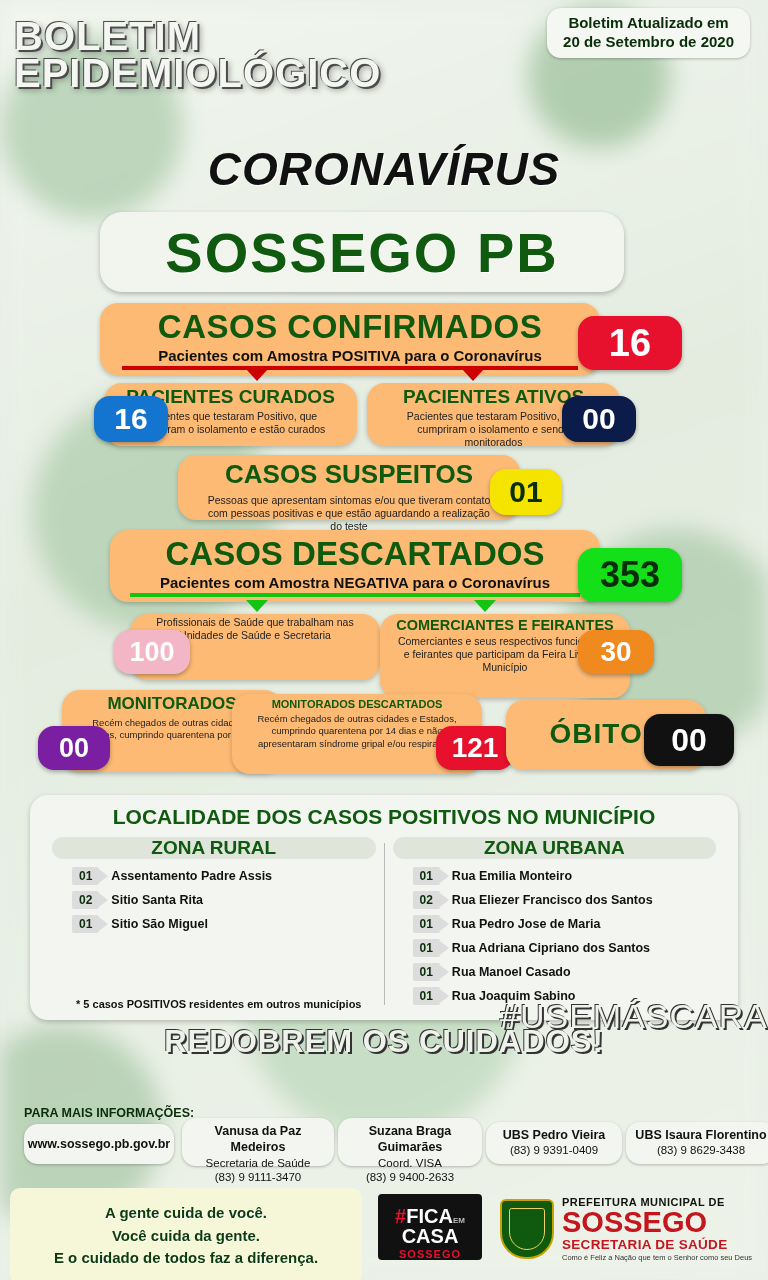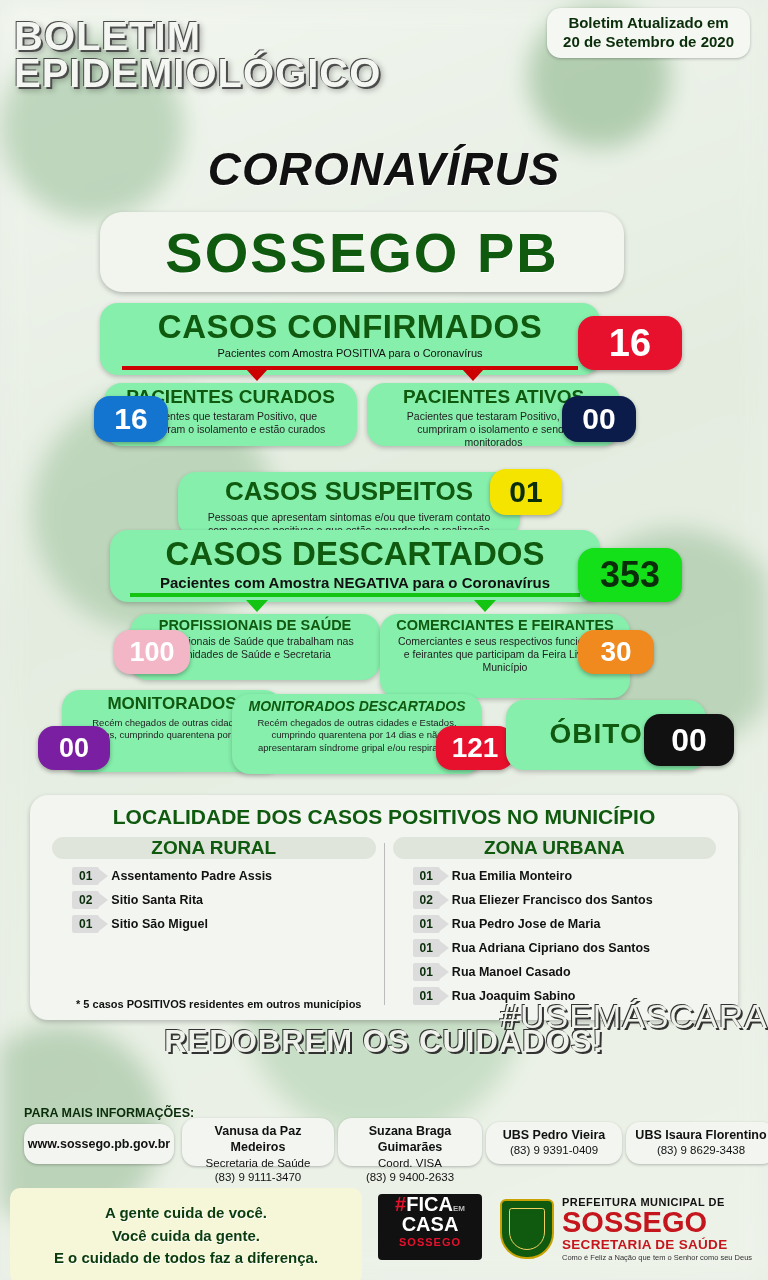--- a/index.html
+++ b/index.html
@@ -50,47 +50,47 @@
     position:absolute; left:100px; top:212px; width:524px; height:80px;
     background:#f1f5ee; border-radius:22px; box-shadow:0 2px 5px rgba(0,0,0,.25);
     display:flex; align-items:center; justify-content:center;
   }
   .city-box span {
     font-size:56px; font-weight:bold; color:#0f5a0f; letter-spacing:2px;
     text-shadow:1px 1px 0 #fff;
   }
 
   
-  .card { position:absolute; background:#86efac; border-radius:18px; box-shadow:0 2px 5px rgba(0,0,0,.22); }
+  .card { position:absolute; background:#fdba74; border-radius:18px; box-shadow:0 2px 5px rgba(0,0,0,.22); }
 
   .badge {
     position:absolute; display:flex; align-items:center; justify-content:center;
     font-weight:bold; color:#fff; border-radius:16px;
     box-shadow:0 2px 4px rgba(0,0,0,.3);
   }
 
   
   #confirmados { left:100px; top:303px; width:500px; height:72px; }
   #confirmados .t1 { text-align:center; font-size:33px; font-weight:bold; color:#0f5a0f; margin-top:5px; letter-spacing:.5px;}
-  #confirmados .t2 { text-align:center; font-size:11px; font-weight:normal; color:#111; margin-top:1px;}
+  #confirmados .t2 { text-align:center; font-size:15px; font-weight:bold; color:#111; margin-top:1px;}
   #confirmados .rule { position:absolute; left:22px; right:22px; bottom:5px; height:4px; background:#c00; }
   #badge-confirmados { left:578px; top:316px; width:104px; height:54px; background:#e8112d; font-size:38px; }
 
   .arrow-down { position:absolute; width:0; height:0; border-left:11px solid transparent; border-right:11px solid transparent; }
 
   
   #curados { left:104px; top:383px; width:253px; height:63px; }
   #ativos  { left:367px; top:383px; width:253px; height:63px; }
   .sub-title { text-align:center; font-size:19px; font-weight:bold; color:#0f5a0f; margin-top:3px; }
   .sub-desc { text-align:center; font-size:10.5px; color:#222; line-height:1.25; margin-top:2px; padding:0 22px; }
   #badge-curados { left:94px; top:396px; width:74px; height:46px; background:#1475d1; font-size:30px; }
   #badge-ativos  { left:562px; top:396px; width:74px; height:46px; background:#0b1c4a; font-size:30px; }
 
   
-  #suspeitos { left:178px; top:472px; width:342px; height:65px; }
+  #suspeitos { left:178px; top:455px; width:342px; height:65px; }
   #suspeitos .t1 { text-align:center; font-size:26px; font-weight:bold; color:#0f5a0f; margin-top:4px; }
   #badge-suspeitos { left:490px; top:469px; width:72px; height:46px; background:#f5e400; color:#0a2d0a; font-size:30px; }
 
   
   #descartados { left:110px; top:530px; width:490px; height:72px; }
   #descartados .t1 { text-align:center; font-size:33px; font-weight:bold; color:#0f5a0f; margin-top:5px; }
   #descartados .t2 { text-align:center; font-size:15px; font-weight:bold; color:#111; margin-top:1px;}
   #descartados .rule { position:absolute; left:20px; right:20px; bottom:5px; height:4px; background:#14c412; }
   #badge-descartados { left:578px; top:548px; width:104px; height:54px; background:#14e01a; color:#0a2d0a; font-size:36px; }
 
@@ -101,21 +101,21 @@
   #badge-comerciantes  { left:578px; top:630px; width:76px; height:44px; background:#f08a1e; font-size:28px; }
 
   
   #monitorados { left:62px; top:690px; width:220px; height:82px; }
   #monitorados-desc { left:232px; top:694px; width:250px; height:80px; }
   #obitos { left:506px; top:700px; width:200px; height:70px; }
   #badge-monitorados { left:38px; top:726px; width:72px; height:44px; background:#7b1fa2; font-size:27px; }
   #badge-monitorados-desc { left:436px; top:726px; width:78px; height:44px; background:#e8112d; font-size:28px; }
   #badge-obitos { left:644px; top:714px; width:90px; height:52px; background:#111; font-size:32px; }
   .mon-title { text-align:center; font-size:17px; font-weight:bold; color:#0f5a0f; margin-top:4px; }
-  .mon-title.sm { font-size:14px;font-style:italic; }
+  .mon-title.sm { font-size:11px; }
   .mon-desc { text-align:center; font-size:9.5px; color:#222; line-height:1.3; padding:0 14px; margin-top:3px; }
   #obitos .ob { text-align:center; font-size:28px; font-weight:bold; color:#0f5a0f; margin-top:18px; letter-spacing:1px; }
 
   
   #localidade { left:30px; top:795px; width:708px; height:225px; background:#f3f6f0; }
   #localidade h2 { text-align:center; font-size:21px; font-weight:bold; color:#0f5a0f; margin-top:10px; }
   .zones { display:flex; margin-top:8px; padding:0 14px; }
   .zone { flex:1; }
   .zone-header {
     background:#dfe5db; border-radius:14px; text-align:center;
@@ -166,21 +166,21 @@
   .quote {
     position:absolute; left:10px; top:8px; width:352px; height:96px;
     background:#f6f6d8; border-radius:10px;
     display:flex; flex-direction:column; align-items:center; justify-content:center;
     font-size:15px; font-weight:bold; color:#0b3c0b; line-height:1.5;
     text-shadow:1px 1px 0 #fff;
   }
   .fica {
     position:absolute; left:378px; top:14px; width:104px; height:66px;
     background:#111; border-radius:4px; color:#fff; display:flex;
-    flex-direction:column; align-items:center; justify-content:flex-start; line-height:1.0;
+    flex-direction:column; align-items:center; justify-content:flex-end; line-height:1.0;
   }
   .fica .l1 { font-size:20px; font-weight:bold; }
   .fica .l1 i { color:#e8112d; font-style:normal; }
   .fica .l2 { font-size:20px; font-weight:bold; }
   .fica .l3 { font-size:11px; font-weight:bold; color:#e8112d; margin-top:3px; letter-spacing:1px;}
   .fica .em { font-size:8px; color:#bbb; }
   .pref { position:absolute; left:500px; top:12px; width:258px; height:74px; display:flex; align-items:center; }
   .crest {
     width:54px; height:60px; background:#0f5a0f; border-radius:6px 6px 26px 26px;
     border:2px solid #c8a200; margin-right:8px; position:relative;
@@ -248,21 +248,20 @@
     <div class="t1">CASOS DESCARTADOS</div>
     <div class="t2">Pacientes com Amostra NEGATIVA para o Coronavírus</div>
     <div class="rule"></div>
   </div>
   <div class="badge" id="badge-descartados">353</div>
 
   <div class="arrow-down" style="left:246px; top:600px; border-top:12px solid #14c412;"></div>
   <div class="arrow-down" style="left:474px; top:600px; border-top:12px solid #14c412;"></div>
 
   <div class="card" id="profissionais">
-    <div class="sub-title" style="font-size:14.5px;">PROFISSIONAIS DE SAÚDE</div>
     <div class="sub-desc" style="padding:0 18px;">Profissionais de Saúde que trabalham nas Unidades de Saúde e Secretaria</div>
   </div>
   <div class="badge" id="badge-profissionais">100</div>
 
   <div class="card" id="comerciantes">
     <div class="sub-title" style="font-size:14.5px;">COMERCIANTES E FEIRANTES</div>
     <div class="sub-desc" style="padding:0 16px;">Comerciantes e seus respectivos funcionários e feirantes que participam da Feira Livre do Município</div>
   </div>
   <div class="badge" id="badge-comerciantes">30</div>
 

